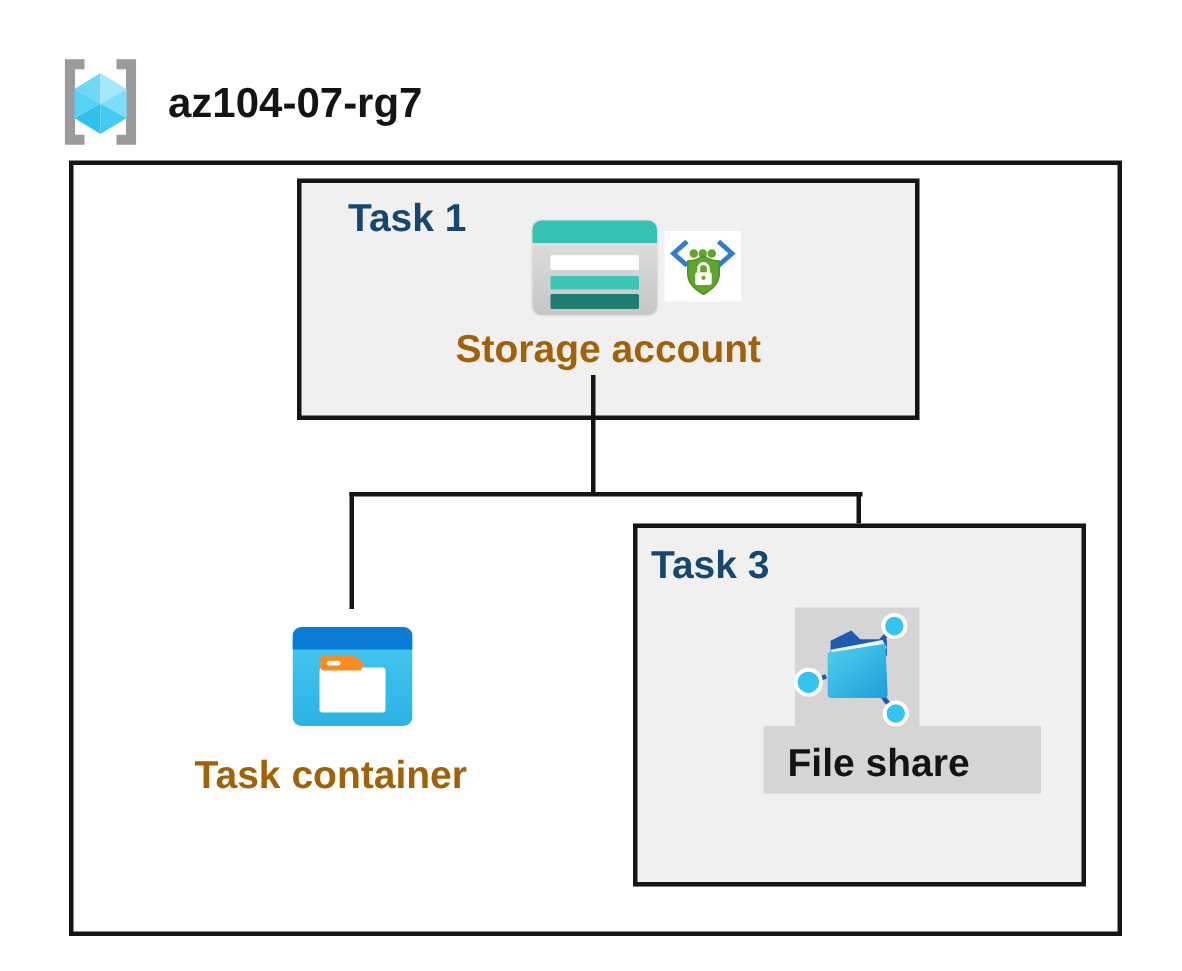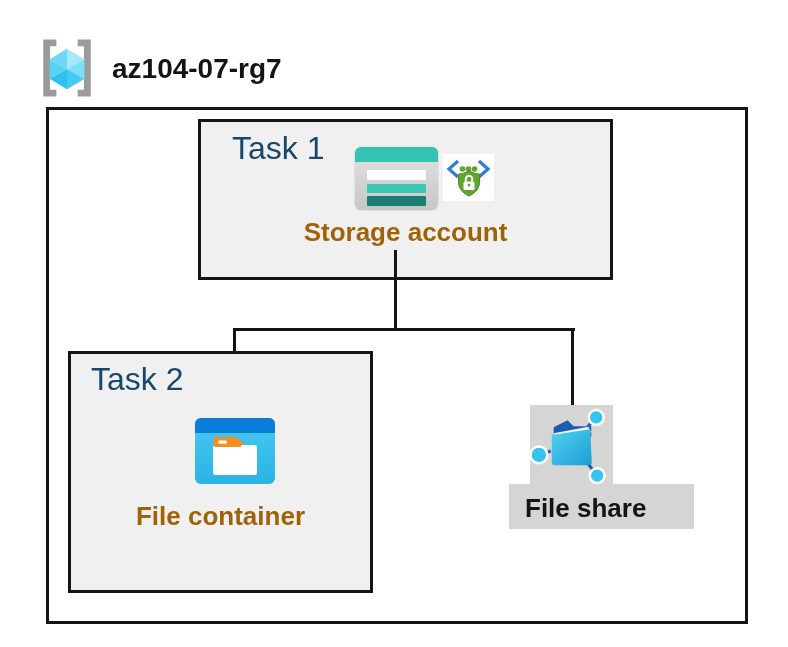--- a/index.html
+++ b/index.html
@@ -7,21 +7,21 @@
         font-family:"Liberation Sans", sans-serif;margin-top:17px;}
   .abs{position:absolute;}
   
   .rg-title{left:112px;top:36px;font-size:28px;font-weight:700;color:#141414;letter-spacing:0px;}
   
   .outer{left:46px;top:90px;width:702px;height:517px;border:3px solid #151515;background:#fff;box-sizing:border-box;}
   .task-box{border:3px solid #151515;background:#f0f0f0;box-sizing:border-box;}
   .task1{left:198px;top:102px;width:415px;height:161px;}
   .task2{left:68px;top:334px;width:305px;height:242px;}
   .task3{left:422px;top:332px;width:302px;height:242px;}
-  .task-label{font-size:32px;font-weight:400;color:#17466e;position:absolute;}
+  .task-label{font-size:26px;font-weight:700;color:#17466e;position:absolute;}
   .res-label{font-size:26px;font-weight:700;color:#a16207;position:absolute;text-align:center;}
   
   .line{background:#151515;position:absolute;}
   
   .storage-icon{left:355px;top:130px;width:83px;height:63px;border-radius:6px;
     background:linear-gradient(#e3e3e3,#c6c6c6);box-shadow:0 0 0 1px rgba(0,0,0,0.06);}
   .storage-icon .hdr{position:absolute;left:0;top:0;width:83px;height:15px;background:#35c2b2;border-radius:6px 6px 0 0;}
   .storage-icon .bar{position:absolute;left:12px;width:59px;border-radius:1px;}
   .storage-icon .b1{top:23px;height:10px;background:#ffffff;}
   .storage-icon .b2{top:37px;height:9px;background:#3cc6b6;}
@@ -78,40 +78,40 @@
       <circle cx="25.5" cy="15" r="2.8" fill="#5ea62c"></circle>
       <circle cx="31.5" cy="15" r="2.8" fill="#5ea62c"></circle>
       <path d="M26 16.5 c3.5 2.5 7 3.5 10.5 3.5 v8.5 c0 7.5 -6.5 11.5 -10.5 13.7 c-4 -2.2 -10.5 -6.2 -10.5 -13.7 v-8.5 c3.5 0 7 -1 10.5 -3.5 z" fill="#5ea62c" stroke="#4c8f22" stroke-width="1"></path>
       <path d="M22.8 27.5 v-2.6 a3.2 3.2 0 0 1 6.4 0 v2.6" fill="none" stroke="#ffffff" stroke-width="2"></path>
       <rect x="20.5" y="27.5" width="11" height="8.5" rx="1.5" fill="#ffffff"></rect>
       <circle cx="26" cy="31.2" r="1.4" fill="#5ea62c"></circle>
     </svg>
   </div>
   <div class="abs res-label" style="left:198px;top:200px;width:415px;">Storage account</div>
 
-  <div class="abs task-box task2">
-    <span class="task-label" style="left:20px;top:7px;">Task 2</span>
-  </div>
   <div class="abs" style="left:195px;top:401px;width:80px;height:66px;">
     <svg width="80" height="66" viewBox="0 0 80 66">
       <defs>
         <linearGradient id="blobBody" x1="0" y1="0" x2="0" y2="1">
           <stop offset="0" stop-color="#47c9f1"></stop>
             <stop offset="1" stop-color="#2bb3e5"></stop>
         </linearGradient>
       </defs>
       <rect x="0" y="0" width="80" height="66" rx="6" fill="url(#blobBody)"></rect>
       <path d="M6 0 h68 a6 6 0 0 1 6 6 v9 H0 V6 a6 6 0 0 1 6 -6 z" fill="#0b7bd8"></path>
       <rect x="18" y="27" width="44" height="30" rx="2" fill="#ffffff"></rect>
       <path d="M21.5 19 h19.5 l7 5.5 -2.5 4.5 h-24.5 a2.5 2.5 0 0 1 -2.5 -2.5 v-5 a2.5 2.5 0 0 1 3 -2.5 z" fill="#f78d20"></path>
       <rect x="23" y="22.5" width="9" height="3.2" rx="1.6" fill="#ffffff"></rect>
     </svg>
   </div>
-  <div class="abs res-label" style="left:68px;top:484px;width:305px;">File container</div>
+  <div class="abs res-label" style="left:68px;top:484px;width:305px;">Task container</div>
 
+  <div class="abs task-box task3">
+    <span class="task-label" style="left:9px;top:9px;">Task 3</span>
+  </div>
   <div class="abs fs-plate"></div>
   <div class="abs fs-label-bg"></div>
   <div class="abs" style="left:530px;top:388px;width:83px;height:80px;">
     <svg width="83" height="80" viewBox="0 0 84 80" style="overflow:visible;">
       <defs>
         <linearGradient id="fsFront" x1="0" y1="0" x2="1" y2="1">
           <stop offset="0" stop-color="#53d0f0"></stop>
             <stop offset="1" stop-color="#1b9ed6"></stop>
         </linearGradient>
       </defs>

